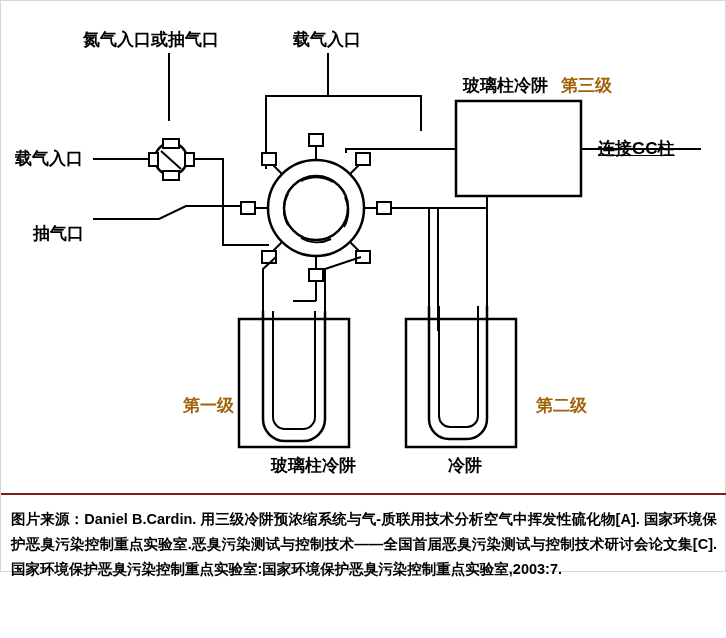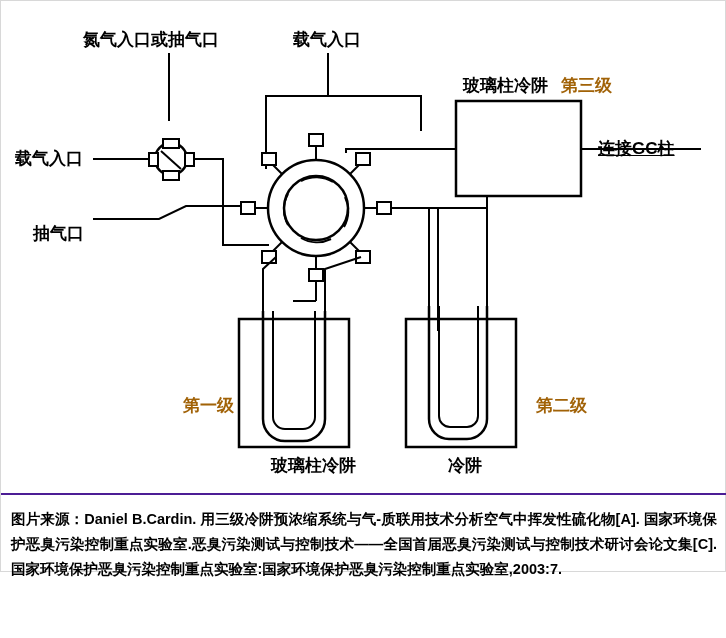--- a/index.html
+++ b/index.html
@@ -46,21 +46,21 @@
   .lbl.red {
     color: #a16207;
   }
   .caption-box {
     position: absolute;
     left: 0;
     top: 492px;
     width: 726px;
     height: 145px;
     box-sizing: border-box;
-    border-top: 2px solid #4c1d95;
+    border-top: 2px solid #7f1d1d;
     padding: 12px 10px 0 10px;
   }
   .caption-text {
     font-family: "Liberation Sans", sans-serif;
     font-size: 14.5px;
     font-weight: bold;
     color: #000000;
     line-height: 1.72;
     text-align: justify;
     margin: 0;

